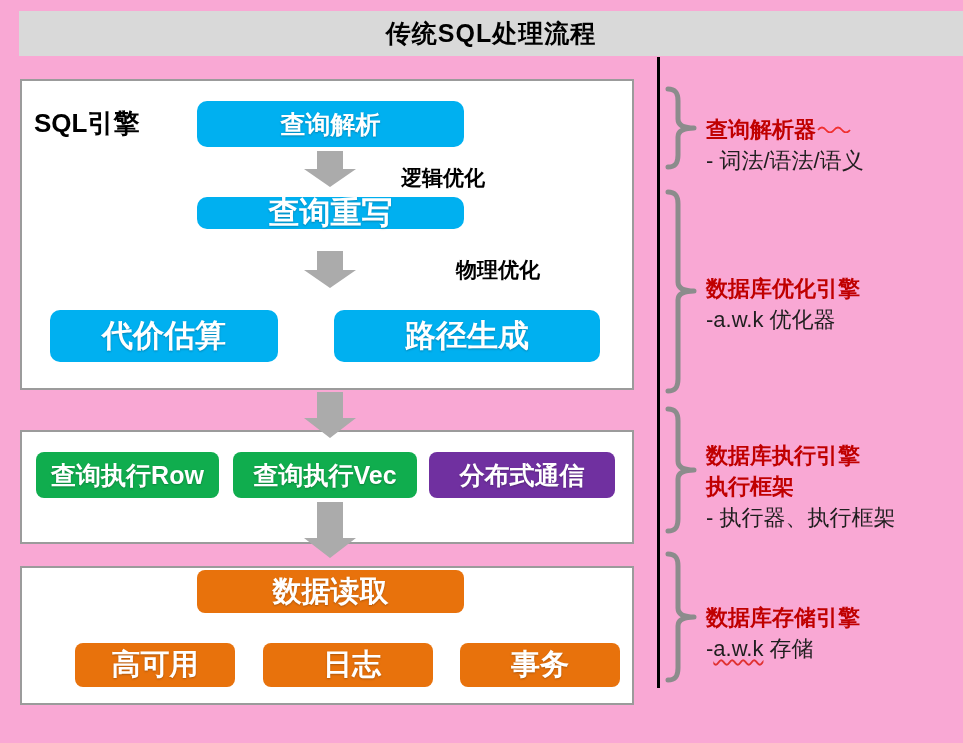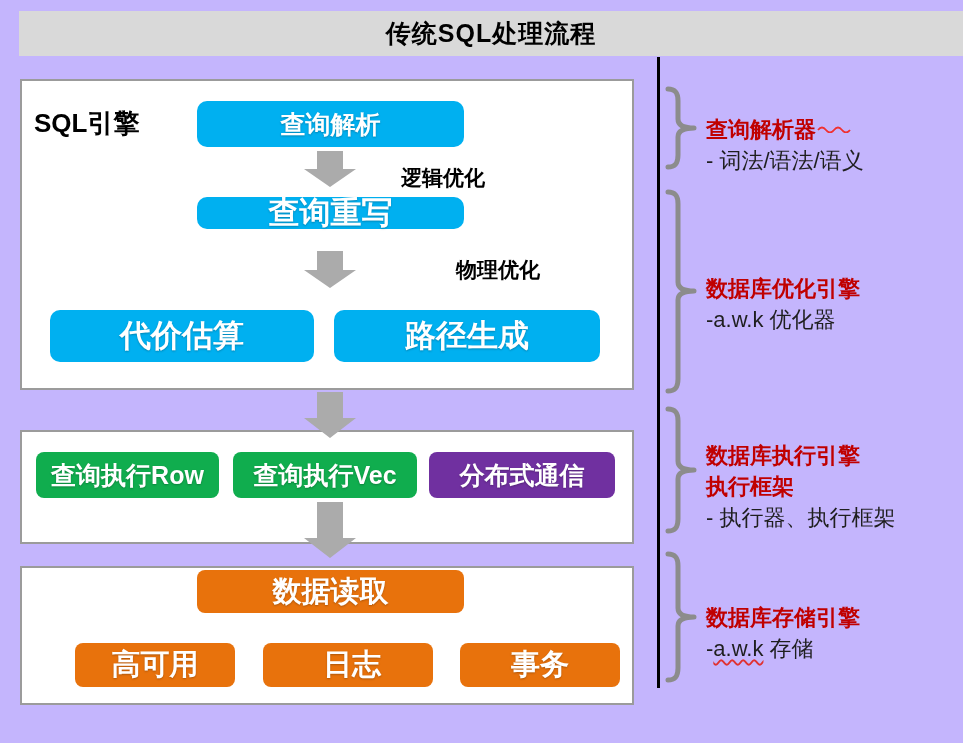--- a/index.html
+++ b/index.html
@@ -1,17 +1,17 @@
 <!DOCTYPE html>
 <html><head>
 <meta charset="utf-8">
 <style>
   html,body{margin:0;padding:0;background:#fff;}
   .stage{
-    position:relative;width:963px;height:743px;background:#c4b5fd;overflow:hidden;
+    position:relative;width:963px;height:743px;background:#f9a8d4;overflow:hidden;
     font-family:"Liberation Sans","DejaVu Sans",sans-serif;
   }
   
   .titlebar{
     position:absolute;left:19px;top:11px;width:944px;height:45px;
     background:#D9D9D9;display:flex;align-items:center;justify-content:center;
   }
   .titlebar .t{font-size:25px;font-weight:bold;color:#000;letter-spacing:1px;}
   
   .divider{position:absolute;left:657px;top:57px;width:3px;height:631px;background:#000;}
@@ -26,21 +26,21 @@
     position:absolute;display:flex;align-items:center;justify-content:center;
     color:#fff;font-weight:bold;border-radius:10px;
     text-shadow:0 1px 2px rgba(0,0,0,.25);white-space:nowrap;z-index:3;
   }
   .blue{background:#00B0F0;}
   .green{background:#10AD4E;border-radius:8px;}
   .purple{background:#7030A0;border-radius:8px;}
   .orange{background:#E8720C;border-radius:8px;}
   .n-parse{left:197px;top:101px;width:267px;height:46px;font-size:25px;}
   .n-rewrite{left:197px;top:197px;width:267px;height:32px;font-size:31px;}
-  .n-cost{left:50px;top:310px;width:264px;height:52px;font-size:31px;}
+  .n-cost{left:50px;top:310px;width:228px;height:52px;font-size:31px;}
   .n-path{left:334px;top:310px;width:266px;height:52px;font-size:31px;}
   .n-row{left:36px;top:452px;width:183px;height:46px;font-size:25px;}
   .n-vec{left:233px;top:452px;width:184px;height:46px;font-size:25px;}
   .n-dist{left:429px;top:452px;width:186px;height:46px;font-size:25px;}
   .n-read{left:197px;top:570px;width:267px;height:43px;font-size:29px;}
   .n-ha{left:75px;top:643px;width:160px;height:44px;font-size:29px;}
   .n-log{left:263px;top:643px;width:162px;height:44px;font-size:29px;padding-left:8px;}
   .n-txn{left:460px;top:643px;width:160px;height:44px;font-size:29px;}
   
   .arrow{position:absolute;z-index:4;line-height:0;}

